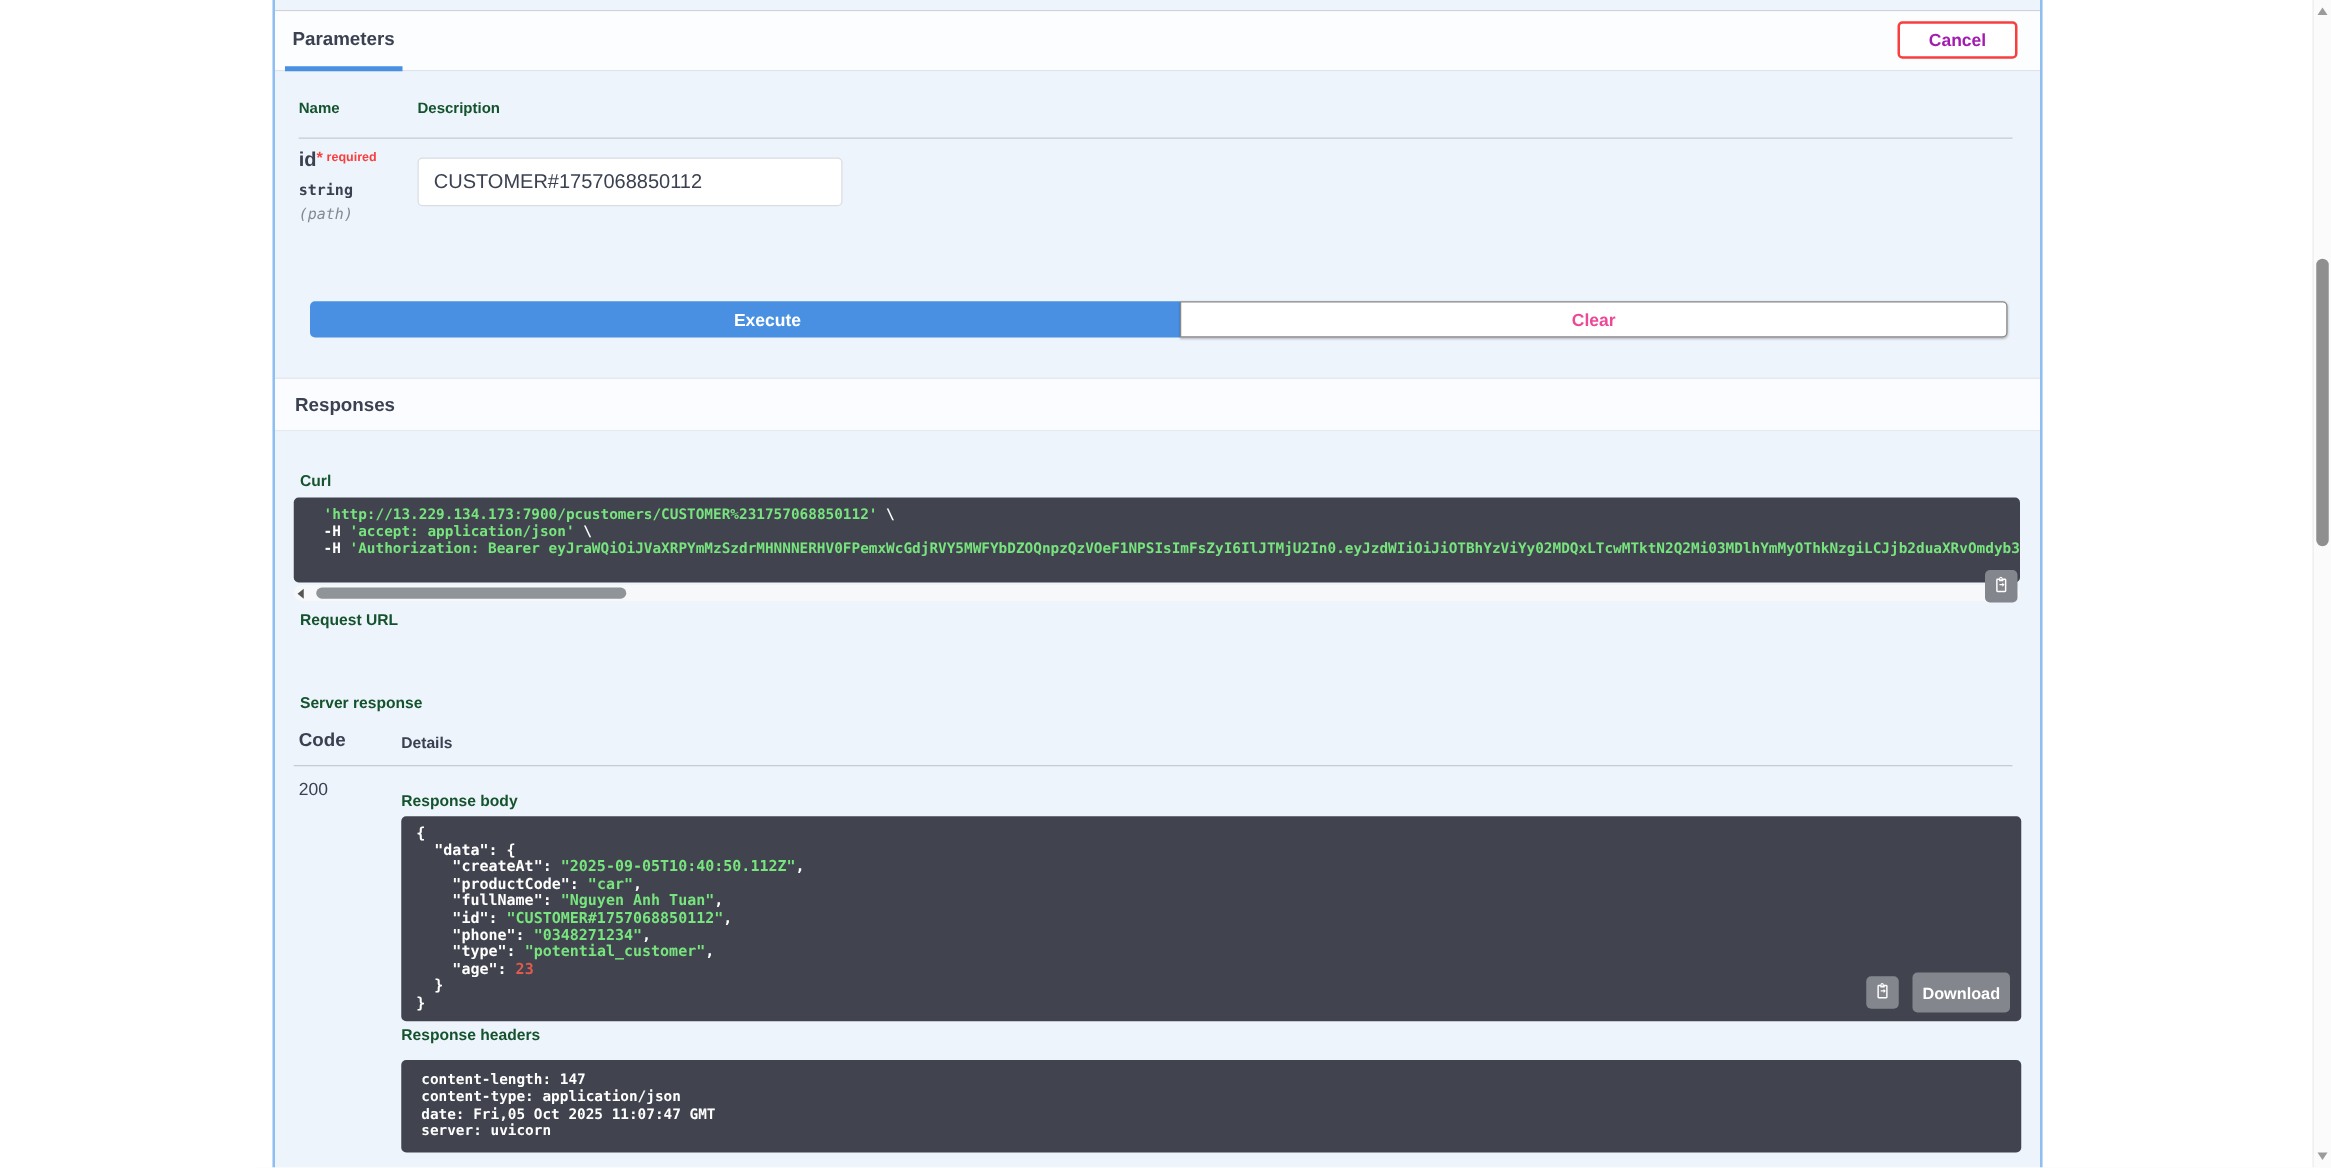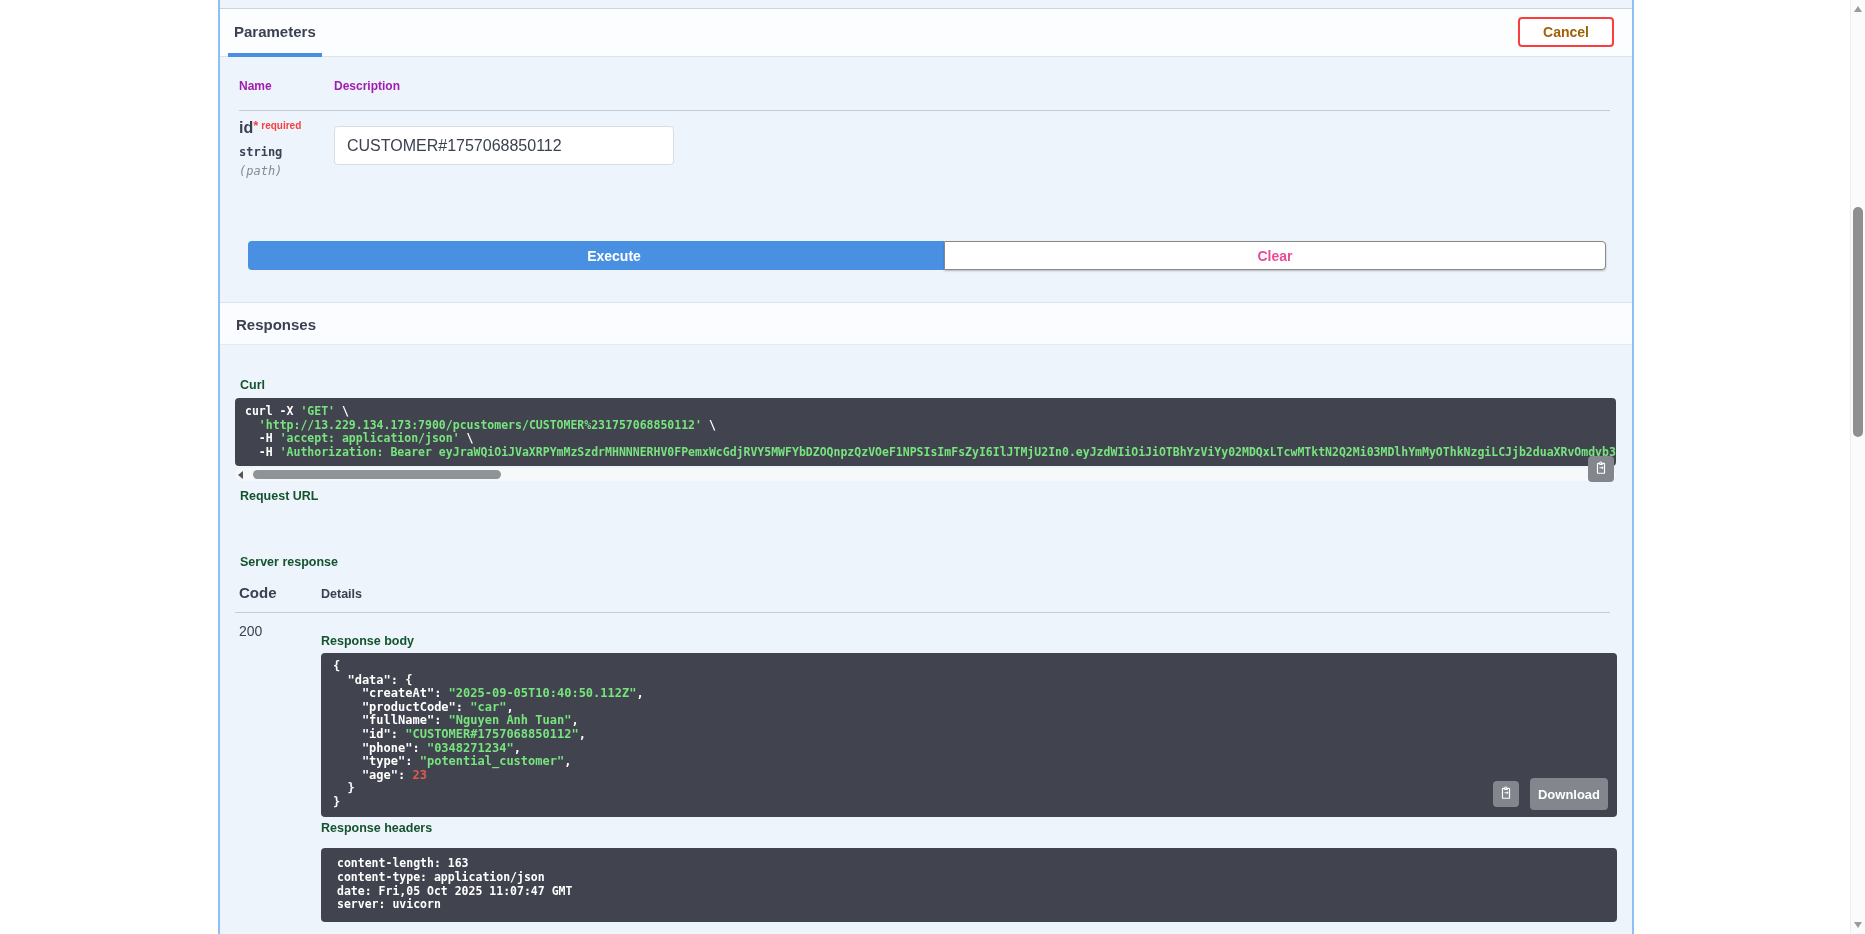--- a/index.html
+++ b/index.html
@@ -12,25 +12,25 @@
   .top-line { position:absolute; left:0; top:8px; width:100%; height:1px; background:#cfd3d8; }
 
   
   .tab-header { position:absolute; left:0; top:9px; width:100%; height:48px;
                 background:#fbfdff; border-bottom:1px solid #dde3ea; }
   .tab-item { position:absolute; left:8px; top:0; height:48px; line-height:46px;
               padding:0 6px; font-size:15px; font-weight:bold; color:#3b4151; }
   .tab-underline { position:absolute; left:0; bottom:0; width:100%; height:4px; background:#4990e2; }
   .btn-cancel { position:absolute; right:18px; top:8px; width:96px; height:30px;
                 background:#fff; border:2px solid #f93e3e; border-radius:4px;
-                color:#a16207; font-weight:bold; font-size:14px; cursor:pointer;
+                color:#a21caf; font-weight:bold; font-size:14px; cursor:pointer;
                 font-family:"Liberation Sans", sans-serif; }
 
   
-  .col-head { position:absolute; font-size:12px; font-weight:bold; color:#a21caf; }
+  .col-head { position:absolute; font-size:12px; font-weight:bold; color:#14532d; }
   .col-head.name { left:19px; top:79px; }
   .col-head.desc { left:114px; top:79px; }
   .cols-divider { position:absolute; left:19px; top:110px; width:1371px; height:1px; background:rgba(59,65,81,.22); }
 
   .param-name { position:absolute; left:19px; top:118px; font-size:16px; font-weight:bold; color:#3b4151; }
   .param-name .pstar { color:#f93e3e; font-size:13px; vertical-align:3px; }
   .param-name .preq  { color:#f93e3e; font-size:10px; font-weight:bold; vertical-align:4px; margin-left:3px; }
   .param-type { position:absolute; left:19px; top:145px; font-family:"DejaVu Sans Mono", monospace;
                 font-weight:bold; font-size:12px; color:#3b4151; }
   .param-in   { position:absolute; left:19px; top:164px; font-family:"DejaVu Sans Mono", monospace;
@@ -137,21 +137,20 @@
     <button class="btn-execute">Execute</button>
     <button class="btn-clear">Clear</button>
   </div>
 
   <div class="responses-header">
     <div class="responses-title">Responses</div>
   </div>
 
   <div class="sec-label" style="left:20px; top:378px;">Curl</div>
   <div class="dark-block curl-block">
-      <div class="code-line"><span class="tok-w">curl -X </span><span class="tok-g">'GET'</span><span class="tok-w"> \</span></div>
       <div class="code-line"><span class="tok-w">  </span><span class="tok-g">'http://13.229.134.173:7900/pcustomers/CUSTOMER%231757068850112'</span><span class="tok-w"> \</span></div>
       <div class="code-line"><span class="tok-w">  -H </span><span class="tok-g">'accept: application/json'</span><span class="tok-w"> \</span></div>
       <div class="code-line"><span class="tok-w">  -H </span><span class="tok-g">'Authorization: Bearer eyJraWQiOiJVaXRPYmMzSzdrMHNNNERHV0FPemxWcGdjRVY5MWFYbDZOQnpzQzVOeF1NPSIsImFsZyI6IlJTMjU2In0.eyJzdWIiOiJiOTBhYzViYy02MDQxLTcwMTktN2Q2Mi03MDlhYmMyOThkNzgiLCJjb2duaXRvOmdyb3VwcyI6WyJt</span></div>
     </div>
 
   <div class="hscrollbar">
     <div class="hs-arrow left"></div>
     <div class="hs-thumb"></div>
     <div class="hs-arrow right"></div>
   </div>
@@ -195,21 +194,21 @@
       <svg width="14" height="14" viewBox="0 0 24 24">
           <path fill="#ffffff" d="M16 3h-2.2a2.3 2.3 0 0 0-4.6 0H7a2 2 0 0 0-2 2v15a2 2 0 0 0 2 2h10a2 2 0 0 0 2-2V5a2 2 0 0 0-2-2zm-4.5-.5a1 1 0 1 1 0 2 1 1 0 0 1 0-2zM17 20H7V5h2v2h6V5h2v15z"></path>
           <path fill="#ffffff" d="M13.5 10.5h-4v2h4v2l3-3-3-3z"></path>
         </svg>
     </span>
   </button>
   <button class="btn-download">Download</button>
 
   <div class="sec-label" style="left:101px; top:821px;">Response headers</div>
   <div class="dark-block response-headers-block">
-      <div class="code-line"><span class="tok-w">content-length: 163</span></div>
+      <div class="code-line"><span class="tok-w">content-length: 147</span></div>
       <div class="code-line"><span class="tok-w">content-type: application/json</span></div>
       <div class="code-line"><span class="tok-w">date: Fri,05 Oct 2025 11:07:47 GMT</span></div>
       <div class="code-line"><span class="tok-w">server: uvicorn</span></div>
     </div>
 </div>
 
 <div class="v-scrollbar">
   <div class="vs-up"></div>
   <div class="vs-thumb"></div>
   <div class="vs-down"></div>

